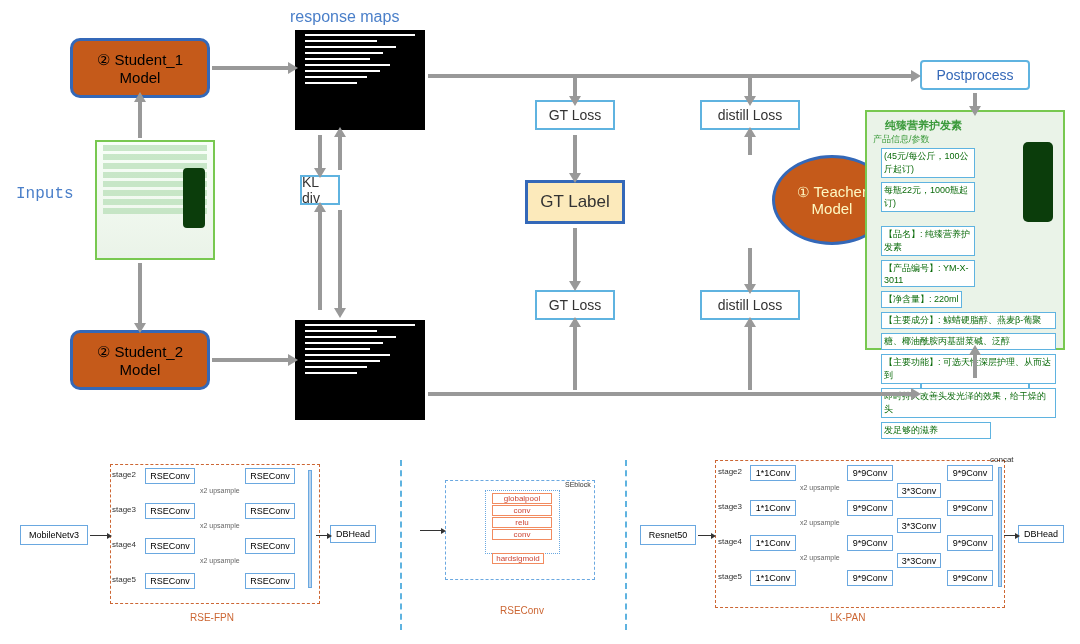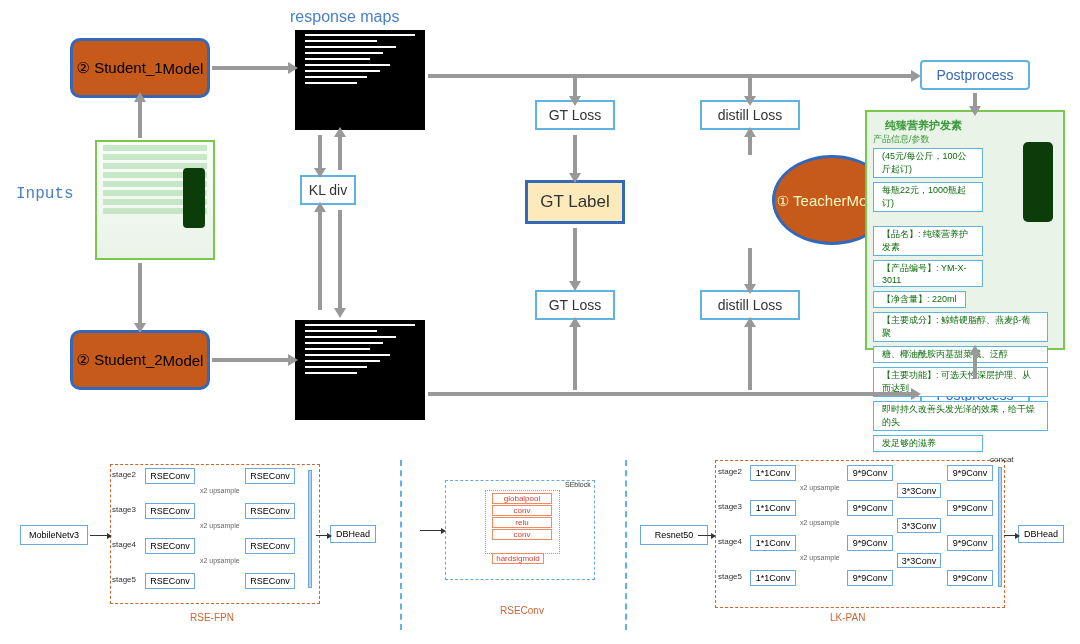--- a/index.html
+++ b/index.html
@@ -4,48 +4,48 @@
 <style>
 * { box-sizing: border-box; margin: 0; padding: 0; }
 body { font-family: Arial, sans-serif; background: #fff; width: 1080px; height: 644px; position: relative; overflow: hidden; }
 
 
 .top { position: absolute; left: 0; top: 0; width: 1080px; height: 440px; }
 .lbl { position: absolute; font-size: 16px; color: #4a7fc9; }
 .lbl.inputs { left: 16px; top: 185px; font-family: Liberation Mono, monospace; }
 .lbl.rmaps { left: 290px; top: 8px; }
 
-.block { position: absolute; display: flex; flex-direction: row; align-items: center; justify-content: center; text-align: center; }
+.block { position: absolute; display: flex; flex-direction: column; align-items: center; justify-content: center; text-align: center; }
 .student { background: #c55a1a; border: 3px solid #3468b8; border-radius: 10px; width: 140px; height: 60px; font-size: 15px; color: #000; }
 .student.s1 { left: 70px; top: 38px; }
 .student.s2 { left: 70px; top: 330px; }
 .teacher { background: #c55a1a; border: 3px solid #3468b8; border-radius: 50%; width: 120px; height: 90px; left: 772px; top: 155px; font-size: 15px; color: #fef9c3; }
 .teacher .circ { font-size: 14px; }
 
 .thumb { position: absolute; border: 2px solid #78c850; background: linear-gradient(#f8fff8,#eaf3e8); width: 120px; height: 120px; left: 95px; top: 140px; }
 .thumb .bar { height: 6px; margin: 3px 6px; background: #aad9aa; opacity:.6; }
 .thumb .bottle { position: absolute; right: 8px; top: 26px; width: 22px; height: 60px; background: #0b3d0b; border-radius: 4px; }
 
 .rmap { position: absolute; width: 130px; height: 100px; background: #000; }
 .rmap .ln { height: 2px; background: #fff; margin: 4px 10px; }
 .rmap.top1 { left: 295px; top: 30px; }
 .rmap.bot1 { left: 295px; top: 320px; }
 
 .smbox { position: absolute; border: 2px solid #5fb3e0; background: #fff; font-size: 14px; display: flex; align-items: center; justify-content: center; color: #333; }
-.kldiv { left: 300px; top: 175px; width: 56px; height: 30px; }
+.kldiv { left: 300px; top: 175px; width: 40px; height: 30px; }
 .gtloss1 { left: 535px; top: 100px; width: 80px; height: 30px; }
 .gtloss2 { left: 535px; top: 290px; width: 80px; height: 30px; }
 .gtlabel { left: 525px; top: 180px; width: 100px; height: 44px; border: 3px solid #3468b8; background: #fceabb; font-size: 17px; }
 .dloss1 { left: 700px; top: 100px; width: 100px; height: 30px; }
 .dloss2 { left: 700px; top: 290px; width: 100px; height: 30px; }
 .pproc1 { left: 920px; top: 60px; width: 110px; height: 30px; border-radius: 4px; color:#3468b8; }
 .pproc2 { left: 920px; top: 380px; width: 110px; height: 30px; border-radius: 4px; color:#3468b8; }
 
 .outcard { position: absolute; left: 865px; top: 110px; width: 200px; height: 240px; background: #eaf3e8; border: 2px solid #78c850; font-size: 9px; padding: 6px; color:#0b6b0b; }
-.outcard .line { border:1px solid #5fb3e0; margin:2px 0; padding:1px 8px; display:inline-block; background:#fff; }
+.outcard .line { border:1px solid #5fb3e0; margin:2px 8px; padding:1px 2px; display:inline-block; background:#fff; }
 .outcard .title { font-weight:bold; font-size:11px; color:#3a9a3a;padding-left:12px; }
 .outcard .bottle { position:absolute; right:10px; top:30px; width:30px; height:80px; background:#0b3d0b; border-radius:5px; }
 
 
 .arr { position:absolute; background:#999; }
 .arr.h { height:4px; }
 .arr.v { width:4px; }
 .arr::after { content:''; position:absolute; }
 .arr.h.r::after { right:-8px; top:-4px; border-left:10px solid #999; border-top:6px solid transparent; border-bottom:6px solid transparent; }
 .arr.v.d::after { bottom:-8px; left:-4px; border-top:10px solid #999; border-left:6px solid transparent; border-right:6px solid transparent; }
@@ -203,21 +203,21 @@
   <div class="se" style="left:492px;top:43px;width:60px;height:11px">globalpool</div>
   <div class="se" style="left:492px;top:55px;width:60px;height:11px">conv</div>
   <div class="se" style="left:492px;top:67px;width:60px;height:11px">relu</div>
   <div class="se" style="left:492px;top:79px;width:60px;height:11px">conv</div>
   <div class="se" style="left:492px;top:103px;width:52px;height:11px">hardsigmoid</div>
   <div class="subcap" style="left:500px;top:155px">RSEConv</div>
   <div class="tinyarr h" style="left:420px;top:80px;width:22px"></div>
 
   <div class="dsep" style="left:625px;top:10px"></div>
 
-  <div class="bb" style="left:640px;top:75px;width:68px;height:20px">Resnet50</div>
+  <div class="bb" style="left:640px;top:75px;width:56px;height:20px">Resnet50</div>
   <div class="dashed" style="left:715px;top:10px;width:290px;height:148px"></div>
   <div class="stage" style="left:718px;top:17px">stage2</div>
   <div class="stage" style="left:718px;top:52px">stage3</div>
   <div class="stage" style="left:718px;top:87px">stage4</div>
   <div class="stage" style="left:718px;top:122px">stage5</div>
   <div class="bb" style="left:750px;top:15px;width:46px;height:16px">1*1Conv</div>
   <div class="bb" style="left:750px;top:50px;width:46px;height:16px">1*1Conv</div>
   <div class="bb" style="left:750px;top:85px;width:46px;height:16px">1*1Conv</div>
   <div class="bb" style="left:750px;top:120px;width:46px;height:16px">1*1Conv</div>
   <div class="upsamp" style="left:800px;top:34px">x2 upsample</div>

